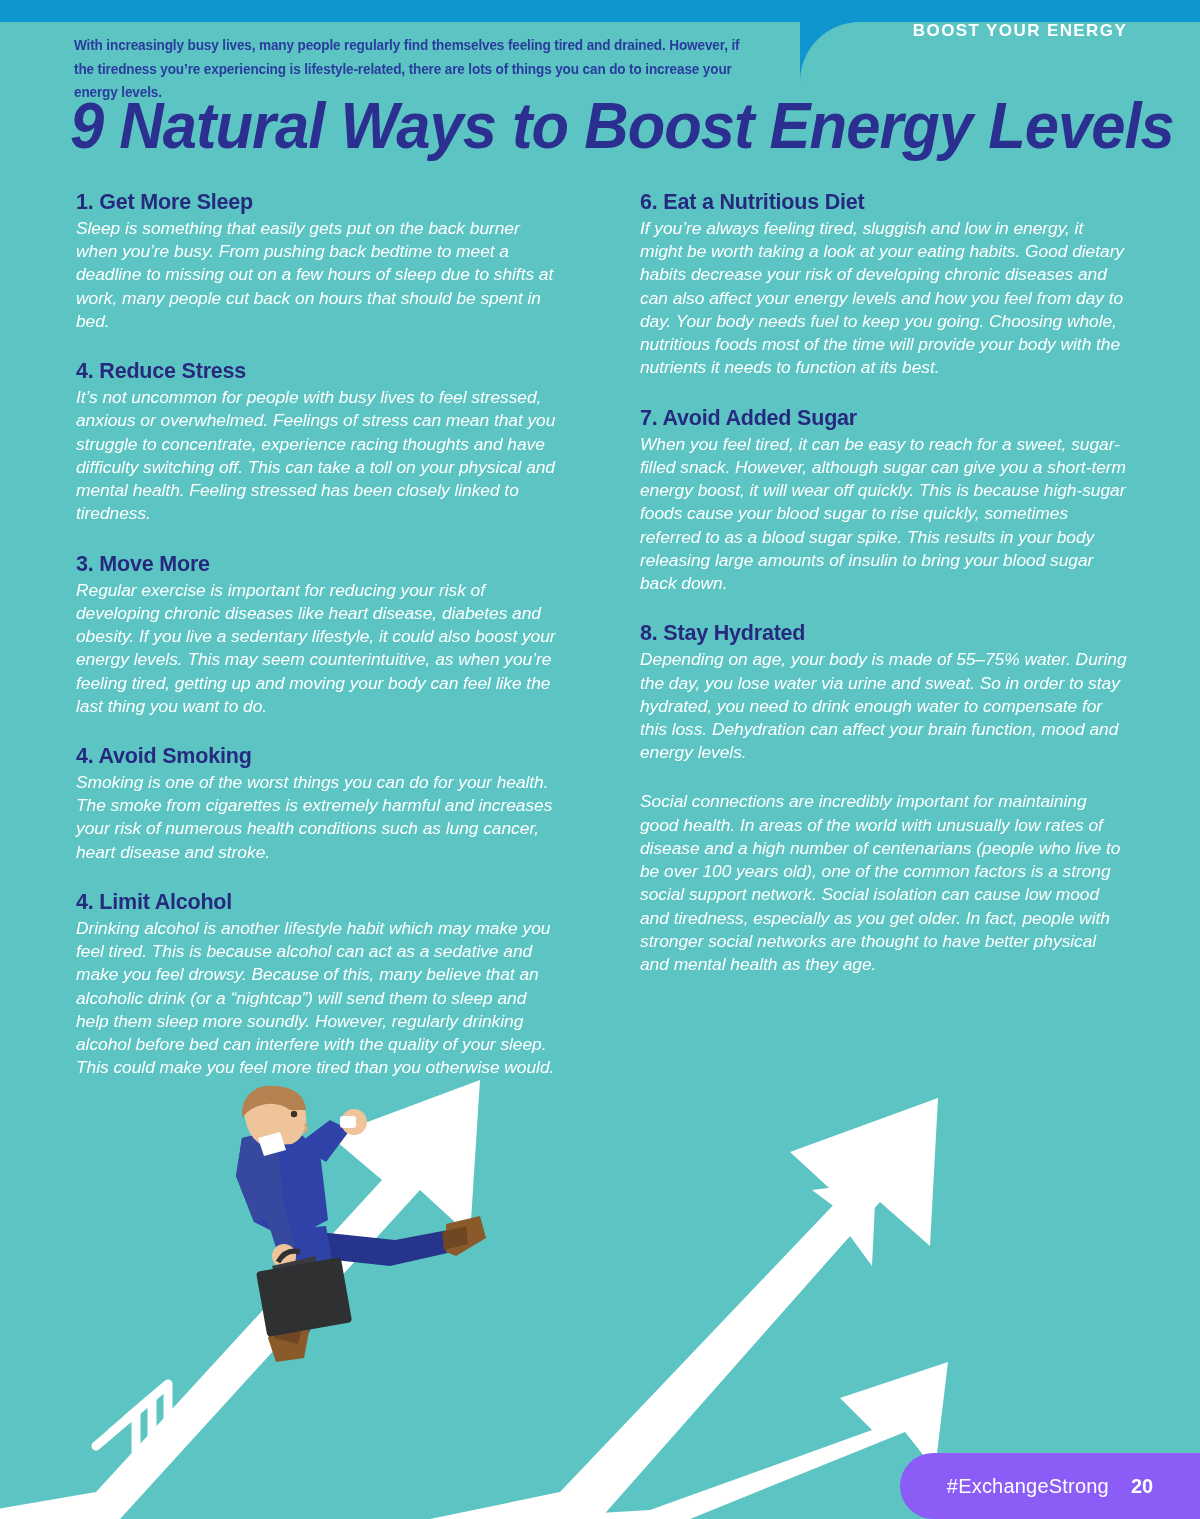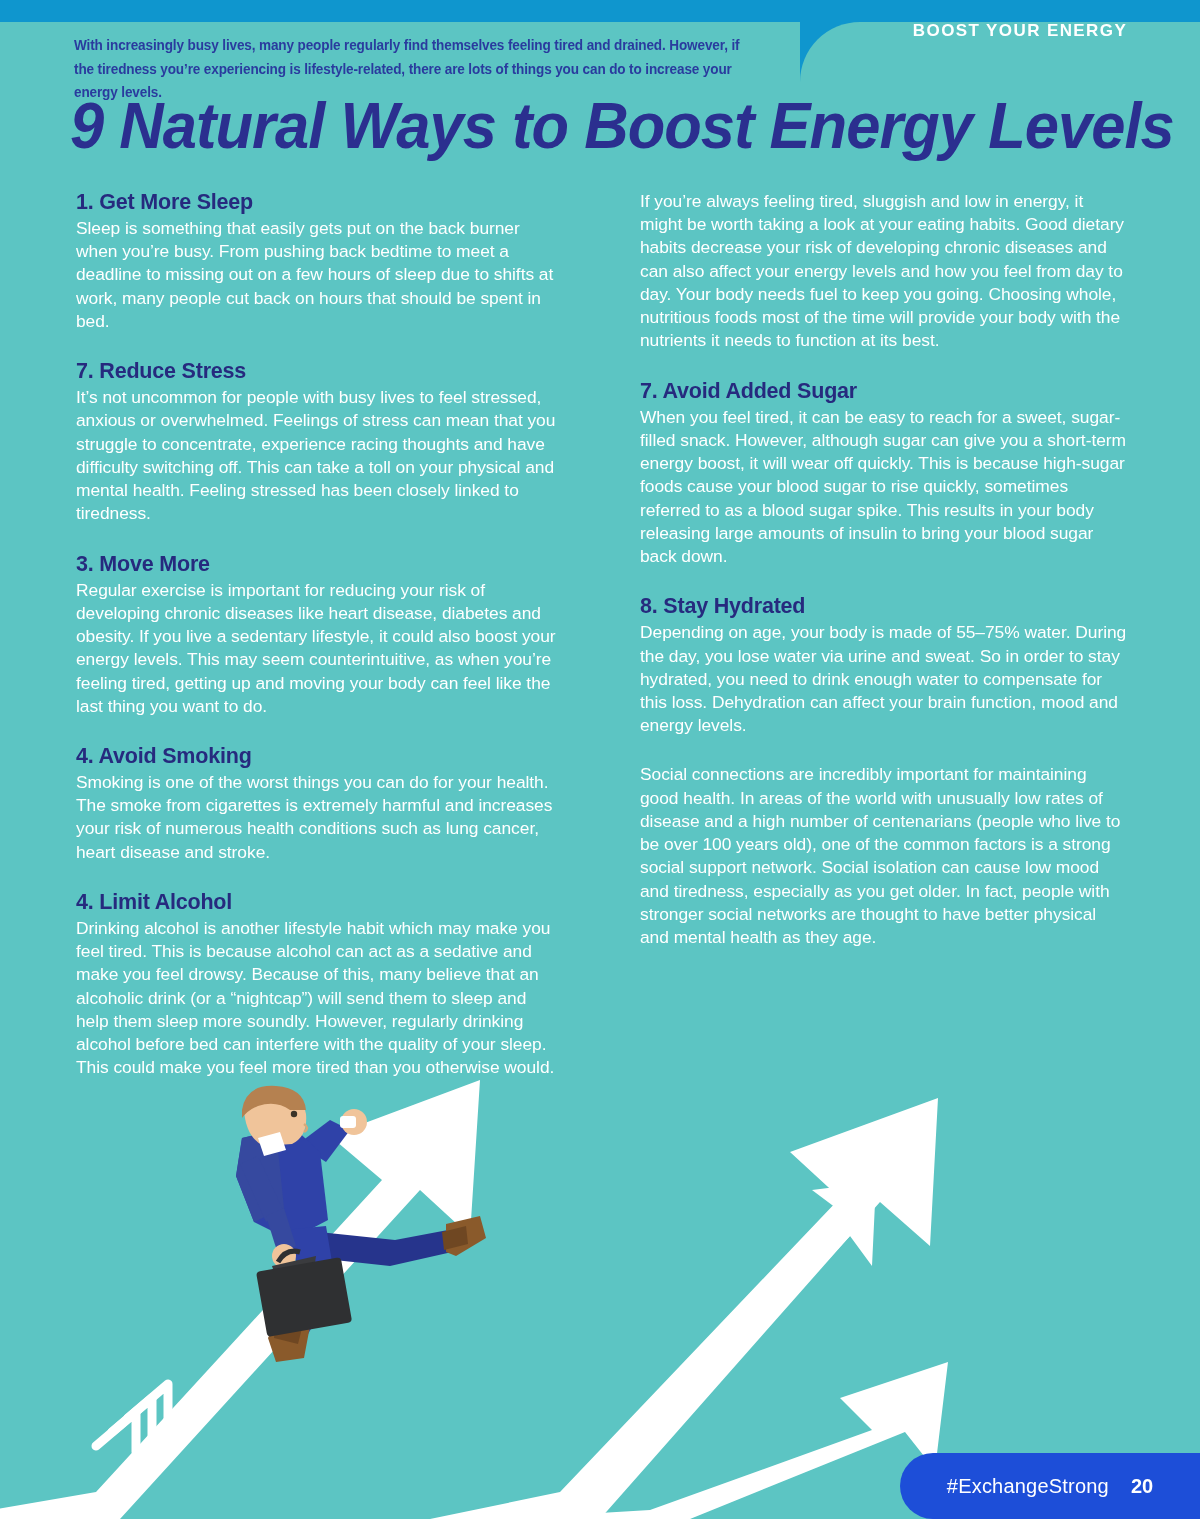--- a/index.html
+++ b/index.html
@@ -80,34 +80,35 @@
     color:#262a7e;
     font-size:21.5px; font-weight:bold;
     letter-spacing:-0.2px;
     margin-bottom:2px;
   }
   .sec-body {
     color:#ffffff;
     font-size:17.4px;
     line-height:1.335;
     letter-spacing:-0.05px;
+    font-style:italic;
   }
 
   
   .illustration {
     position:absolute; top:1040px; left:0; width:1200px; height:479px;
     z-index:3; overflow:hidden;
   }
   .illustration svg { display:block; }
 
   
   .footer-badge {
     position:absolute; bottom:0px; left:900px;
     width:300px; height:66px;
-    background:#1d4ed8;
+    background:#8b5cf6;
     border-top-left-radius:33px;
     border-bottom-left-radius:33px;
     display:flex; align-items:center; justify-content:center;
     gap:22px;
     z-index:9;
   }
   .footer-badge .tag { color:#ffffff; font-size:20px; letter-spacing:0.2px; }
   .footer-badge .pageno { color:#ffffff; font-size:20px; font-weight:bold; }
 </style>
 </head>
@@ -207,39 +208,40 @@
   </div>
 
   <div class="columns">
 
     <div class="col left">
       <div class="section">
         <div class="sec-title">1. Get More Sleep</div>
         <div class="sec-body">Sleep is something that easily gets put on the back burner when you’re busy. From pushing back bedtime to meet a deadline to missing out on a few hours of sleep due to shifts at work, many people cut back on hours that should be spent in bed.</div>
       </div>
       <div class="section">
-        <div class="sec-title">7. Reduce Stress</div>
+        <div class="sec-title">4. Reduce Stress</div>
         <div class="sec-body">It’s not uncommon for people with busy lives to feel stressed, anxious or overwhelmed. Feelings of stress can mean that you struggle to concentrate, experience racing thoughts and have difficulty switching off. This can take a toll on your physical and mental health. Feeling stressed has been closely linked to tiredness.</div>
       </div>
       <div class="section">
         <div class="sec-title">3. Move More</div>
         <div class="sec-body">Regular exercise is important for reducing your risk of developing chronic diseases like heart disease, diabetes and obesity. If you live a sedentary lifestyle, it could also boost your energy levels. This may seem counterintuitive, as when you’re feeling tired, getting up and moving your body can feel like the last thing you want to do.</div>
       </div>
       <div class="section">
         <div class="sec-title">4. Avoid Smoking</div>
         <div class="sec-body">Smoking is one of the worst things you can do for your health. The smoke from cigarettes is extremely harmful and increases your risk of numerous health conditions such as lung cancer, heart disease and stroke.</div>
       </div>
       <div class="section">
         <div class="sec-title">4. Limit Alcohol</div>
         <div class="sec-body">Drinking alcohol is another lifestyle habit which may make you feel tired. This is because alcohol can act as a sedative and make you feel drowsy. Because of this, many believe that an alcoholic drink (or a “nightcap”) will send them to sleep and help them sleep more soundly. However, regularly drinking alcohol before bed can interfere with the quality of your sleep. This could make you feel more tired than you otherwise would.</div>
       </div>
     </div>
 
     <div class="col right">
       <div class="section">
+        <div class="sec-title">6. Eat a Nutritious Diet</div>
         <div class="sec-body">If you’re always feeling tired, sluggish and low in energy, it might be worth taking a look at your eating habits. Good dietary habits decrease your risk of developing chronic diseases and can also affect your energy levels and how you feel from day to day. Your body needs fuel to keep you going. Choosing whole, nutritious foods most of the time will provide your body with the nutrients it needs to function at its best.</div>
       </div>
       <div class="section">
         <div class="sec-title">7. Avoid Added Sugar</div>
         <div class="sec-body">When you feel tired, it can be easy to reach for a sweet, sugar-filled snack. However, although sugar can give you a short-term energy boost, it will wear off quickly. This is because high-sugar foods cause your blood sugar to rise quickly, sometimes referred to as a blood sugar spike. This results in your body releasing large amounts of insulin to bring your blood sugar back down.</div>
       </div>
       <div class="section">
         <div class="sec-title">8. Stay Hydrated</div>
         <div class="sec-body">Depending on age, your body is made of 55–75% water. During the day, you lose water via urine and sweat. So in order to stay hydrated, you need to drink enough water to compensate for this loss. Dehydration can affect your brain function, mood and energy levels.</div>
       </div>

